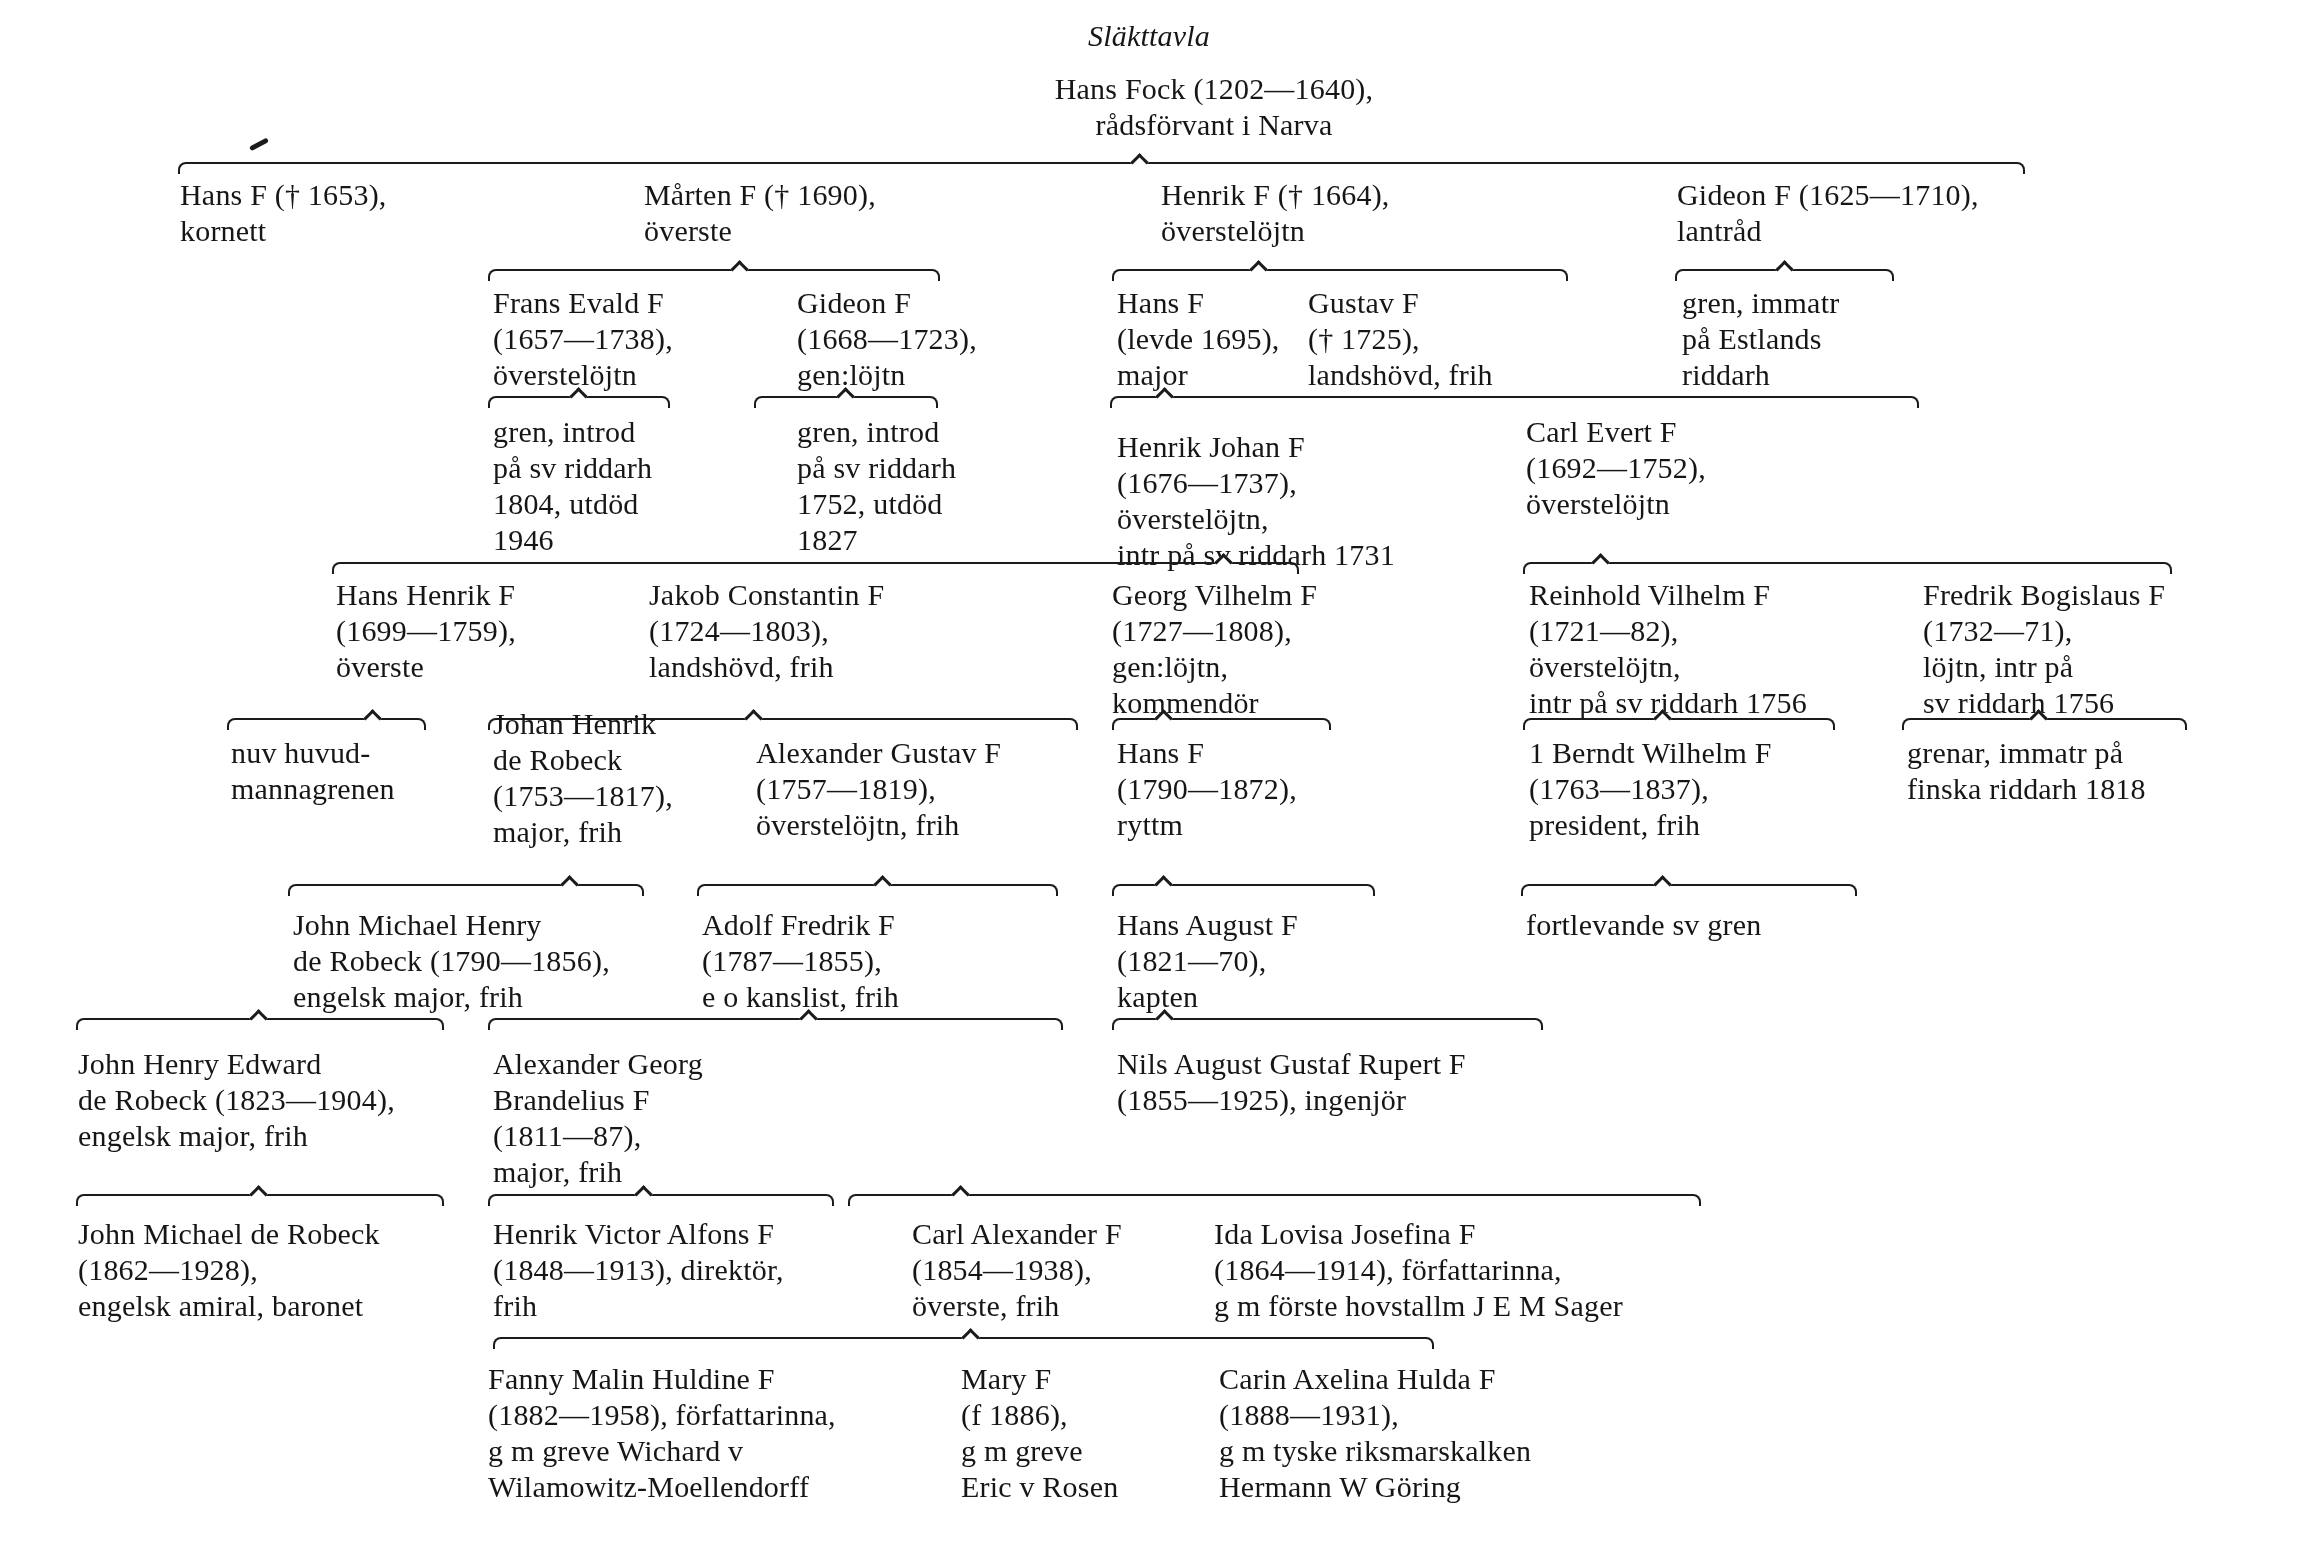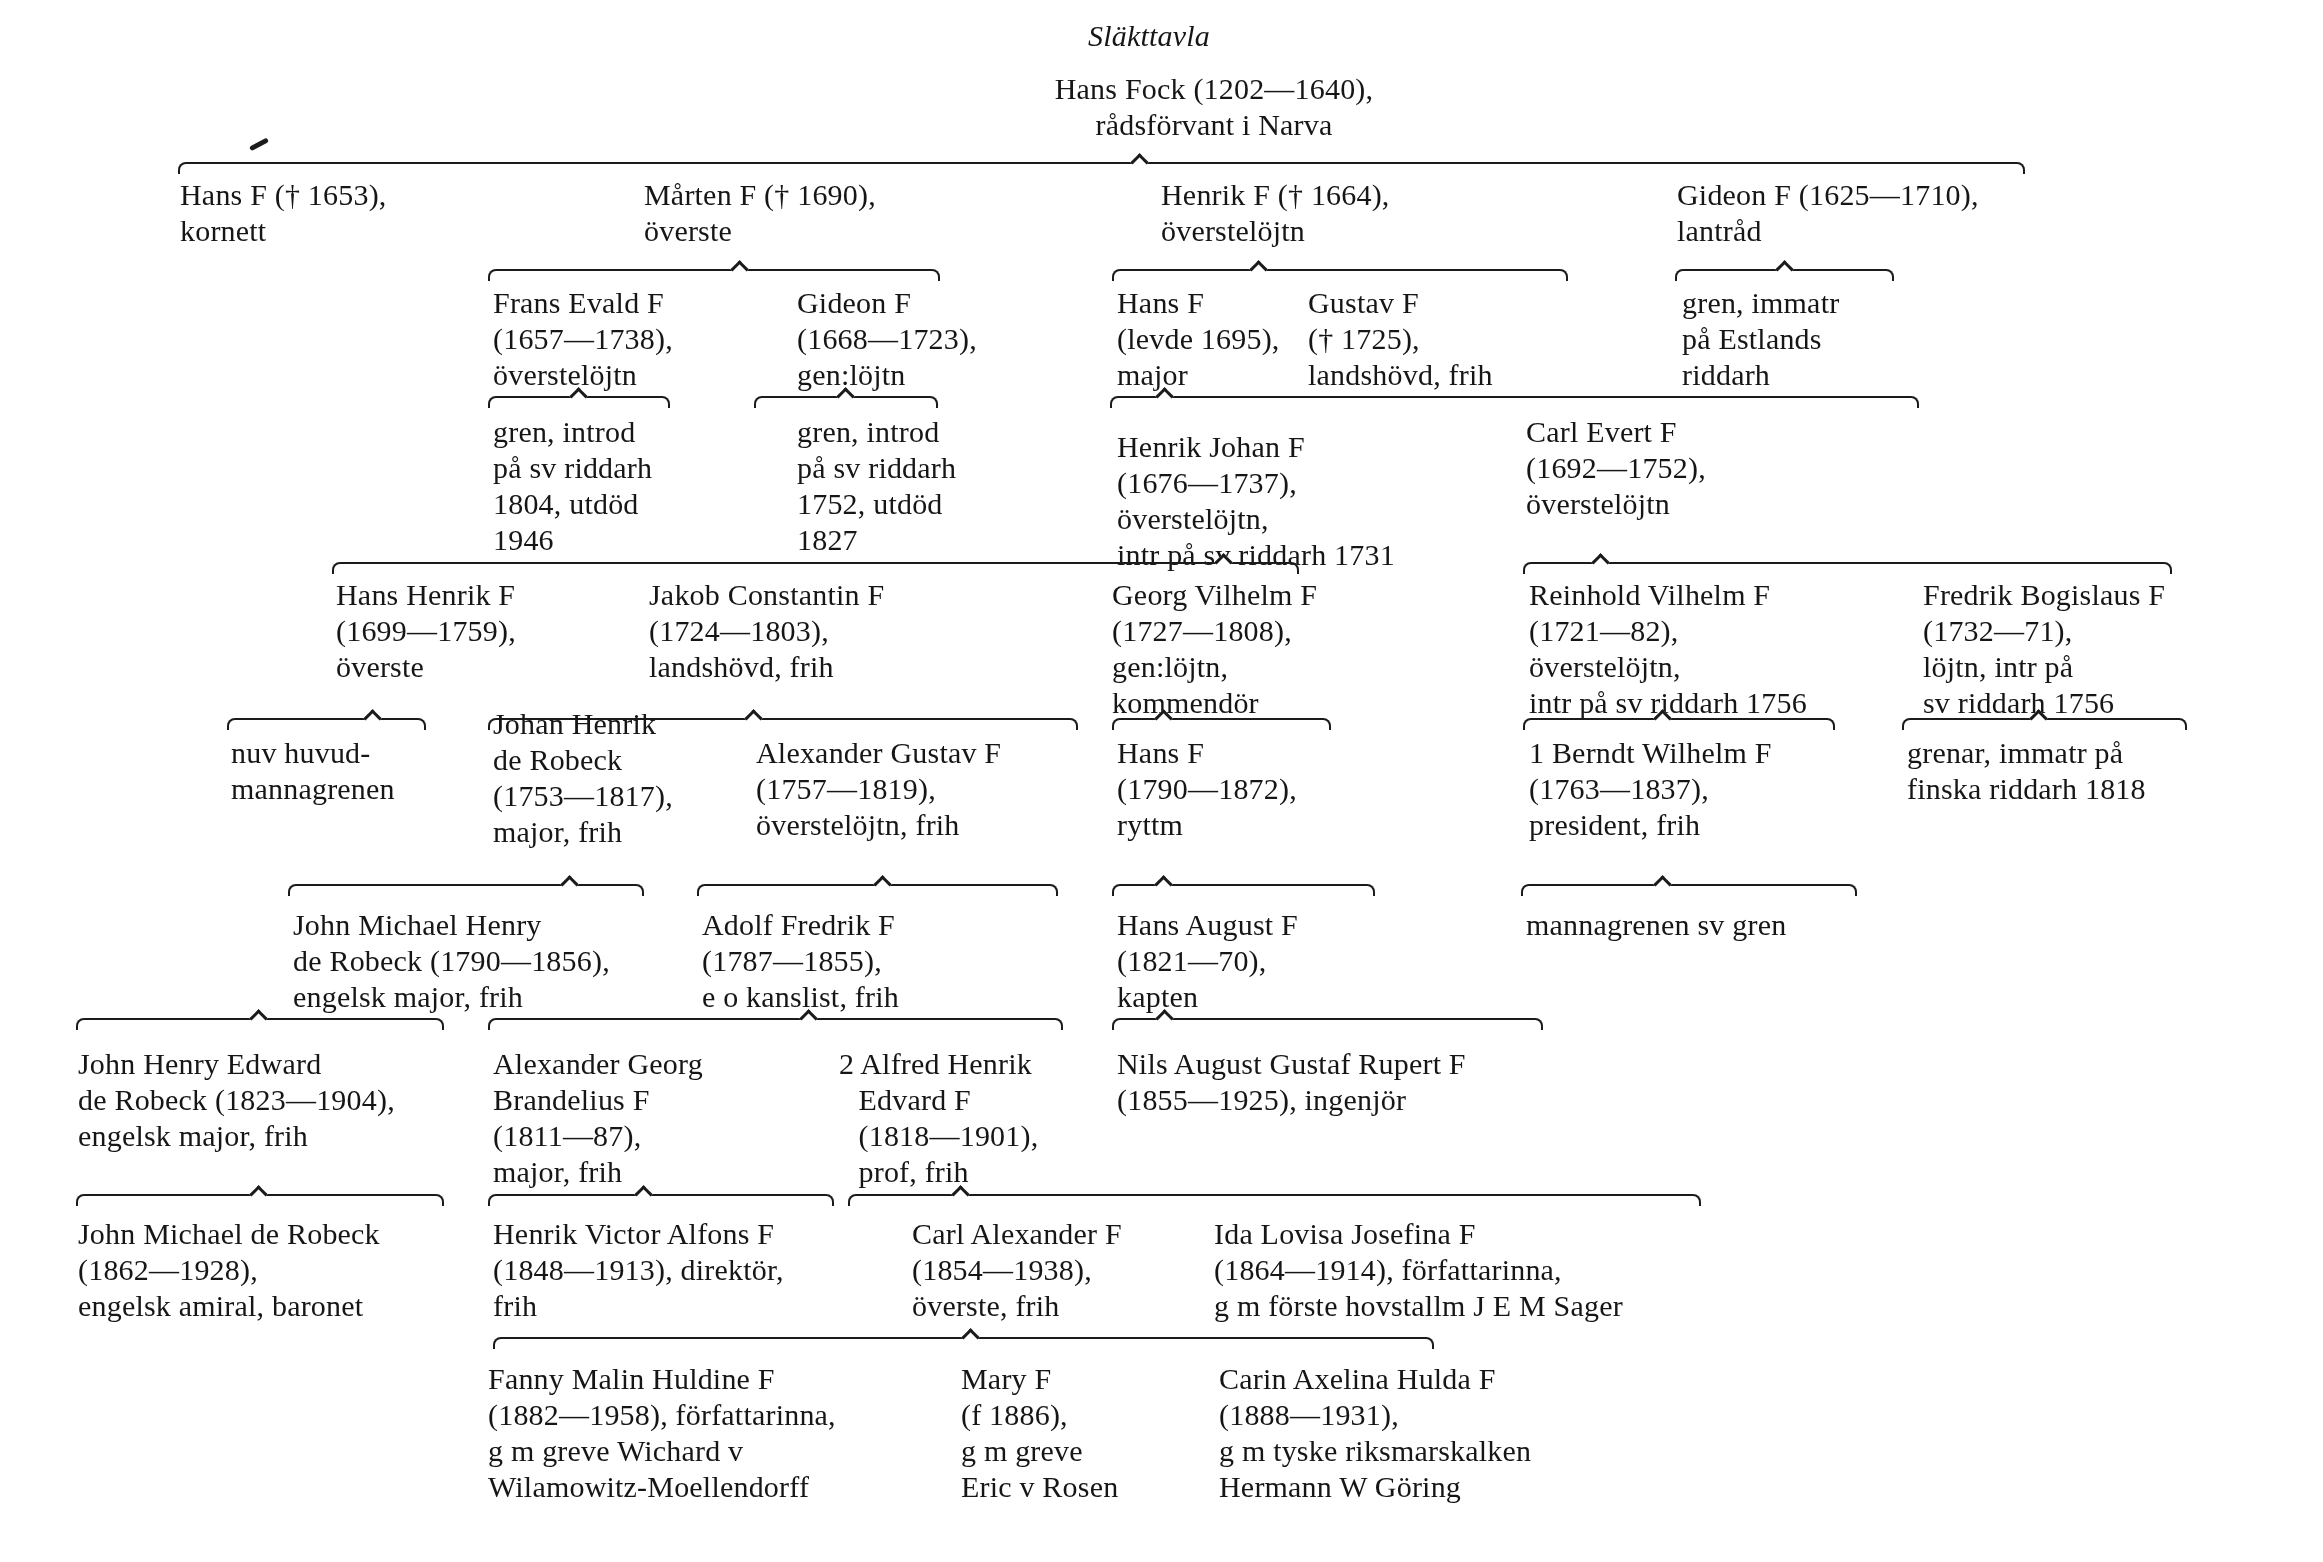--- a/index.html
+++ b/index.html
@@ -200,43 +200,39 @@
 
   <div class="node" style="left:293px;top:907px">John Michael Henry
 de Robeck (1790—1856),
 engelsk major, frih</div>
   <div class="node" style="left:702px;top:907px">Adolf Fredrik F
 (1787—1855),
 e o kanslist, frih</div>
   <div class="node" style="left:1117px;top:907px">Hans August F
 (1821—70),
 kapten</div>
-  <div class="node" style="left:1526px;top:907px">mannagrenen sv gren</div>
+  <div class="node" style="left:1526px;top:907px">fortlevande sv gren</div>
 
   <div class="bracket" style="left:76px;top:1018px;width:368px">
       <i class="tick" style="left:49.6%"></i>
     </div>
   <div class="bracket" style="left:488px;top:1018px;width:575px">
       <i class="tick" style="left:55.9%"></i>
     </div>
   <div class="bracket" style="left:1112px;top:1018px;width:431px">
       <i class="tick" style="left:11.8%"></i>
     </div>
 
   <div class="node" style="left:78px;top:1046px">John Henry Edward
 de Robeck (1823—1904),
 engelsk major, frih</div>
   <div class="node" style="left:493px;top:1046px">Alexander Georg
 Brandelius F
 (1811—87),
 major, frih</div>
-  <div class="node hang" style="left:839px;top:1046px">2 Alfred Henrik
-Edvard F
-(1818—1901),
-prof, frih</div>
   <div class="node" style="left:1117px;top:1046px">Nils August Gustaf Rupert F
 (1855—1925), ingenjör</div>
 
   <div class="bracket" style="left:76px;top:1194px;width:368px">
       <i class="tick" style="left:49.6%"></i>
     </div>
   <div class="bracket" style="left:488px;top:1194px;width:346px">
       <i class="tick" style="left:45.1%"></i>
     </div>
   <div class="bracket" style="left:848px;top:1194px;width:853px">

